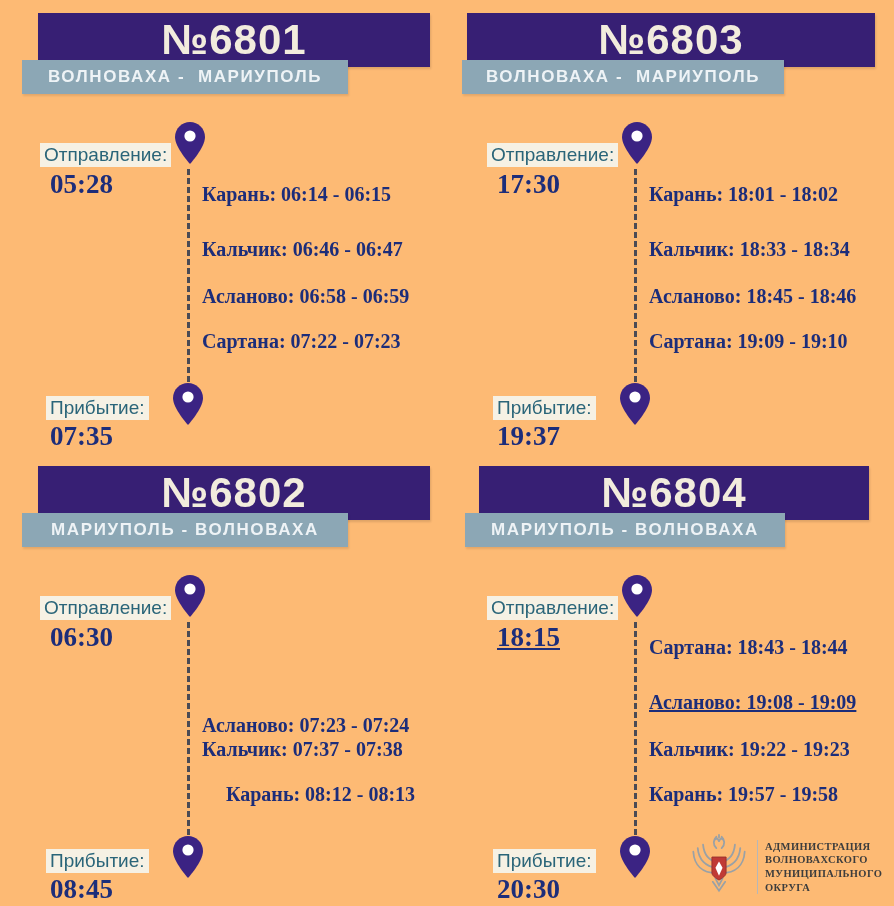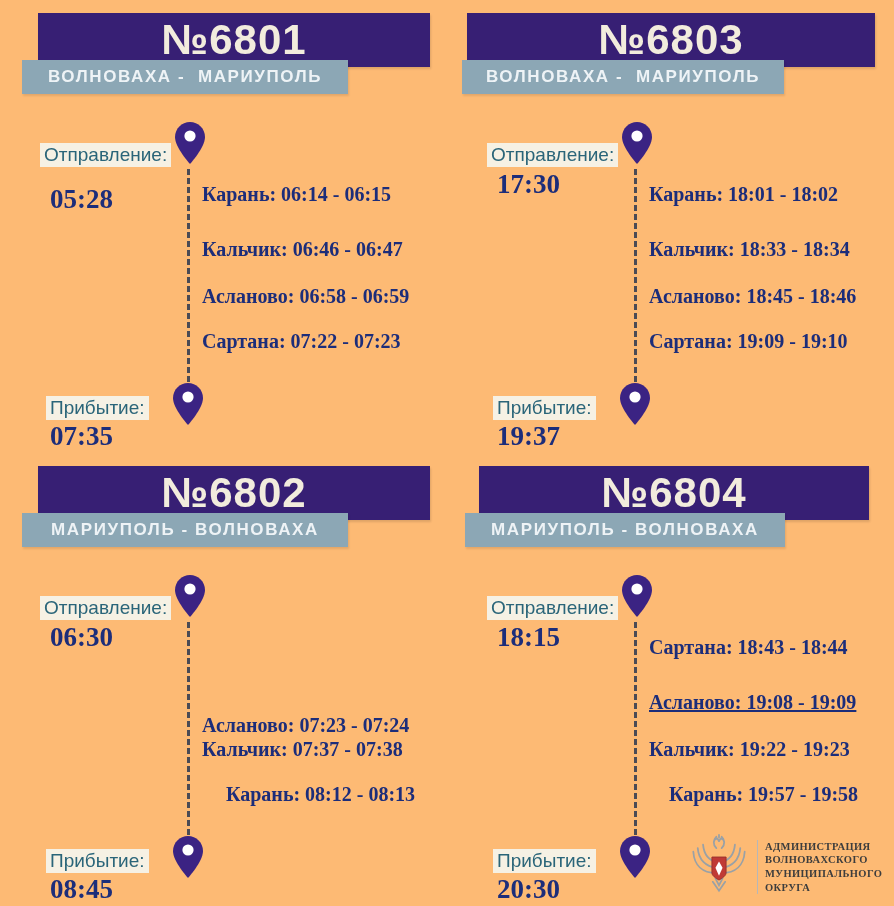--- a/index.html
+++ b/index.html
@@ -64,21 +64,21 @@
 
   <section class="panel panel-0">
     <div class="title-bar" style="background: rgb(55, 31, 116);">
       <span class="title-text" style="color: rgb(242, 236, 221);">№6801</span>
     </div>
     <div class="route-bar" style="background: rgb(140, 167, 181);">
       <span class="route-text" style="color: rgb(238, 243, 246);">ВОЛНОВАХА -  МАРИУПОЛЬ</span>
     </div>
 
     <div class="label dep-label" style="color: rgb(42, 101, 121);">Отправление:</div>
-    <div class="time dep-time" style="color: rgb(28, 45, 122); margin-top: 15px;">05:28</div>
+    <div class="time dep-time" style="color: rgb(28, 45, 122);">05:28</div>
 
     <div class="pin pin-top">
       <svg viewBox="0 0 30 42" width="30" height="42" aria-hidden="true">
         <path d="M15 0C6.7 0 0 6.7 0 15c0 10.5 15 27 15 27s15-16.5 15-27C30 6.7 23.3 0 15 0z" fill="#3b2383"></path>
         <circle cx="15" cy="14" r="5.6" fill="#ffffff"></circle>
       </svg>
     </div>
 
     <div class="dash" style="border-left-color: rgb(75, 75, 85);"></div>
 
@@ -171,35 +171,35 @@
 
   <section class="panel panel-3">
     <div class="title-bar" style="background: rgb(55, 31, 116);">
       <span class="title-text" style="color: rgb(242, 236, 221);">№6804</span>
     </div>
     <div class="route-bar" style="background: rgb(140, 167, 181);">
       <span class="route-text" style="color: rgb(238, 243, 246);">МАРИУПОЛЬ - ВОЛНОВАХА</span>
     </div>
 
     <div class="label dep-label" style="color: rgb(42, 101, 121);">Отправление:</div>
-    <div class="time dep-time" style="color: rgb(28, 45, 122);">18:15</div>
+    <div class="time dep-time" style="color: rgb(28, 45, 122); text-decoration: underline;">18:15</div>
 
     <div class="pin pin-top">
       <svg viewBox="0 0 30 42" width="30" height="42" aria-hidden="true">
         <path d="M15 0C6.7 0 0 6.7 0 15c0 10.5 15 27 15 27s15-16.5 15-27C30 6.7 23.3 0 15 0z" fill="#3b2383"></path>
         <circle cx="15" cy="14" r="5.6" fill="#ffffff"></circle>
       </svg>
     </div>
 
     <div class="dash" style="border-left-color: rgb(75, 75, 85);"></div>
 
     <div class="stop stop-0" style="color: rgb(28, 45, 122);">Сартана: 18:43 - 18:44</div>
     <div class="stop stop-1" style="color: rgb(28, 45, 122); text-decoration: underline;">Асланово: 19:08 - 19:09</div>
     <div class="stop stop-2" style="color: rgb(28, 45, 122);">Кальчик: 19:22 - 19:23</div>
-    <div class="stop stop-3" style="color: rgb(28, 45, 122); margin-left: 20px;">Карань: 19:57 - 19:58</div>
+    <div class="stop stop-3" style="color: rgb(28, 45, 122);">Карань: 19:57 - 19:58</div>
 
     <div class="label arr-label" style="color: rgb(42, 101, 121);">Прибытие:</div>
     <div class="time arr-time" style="color: rgb(28, 45, 122);">20:30</div>
 
     <div class="pin pin-bottom">
       <svg viewBox="0 0 30 42" width="30" height="42" aria-hidden="true">
         <path d="M15 0C6.7 0 0 6.7 0 15c0 10.5 15 27 15 27s15-16.5 15-27C30 6.7 23.3 0 15 0z" fill="#3b2383"></path>
         <circle cx="15" cy="14" r="5.6" fill="#ffffff"></circle>
       </svg>
     </div>

